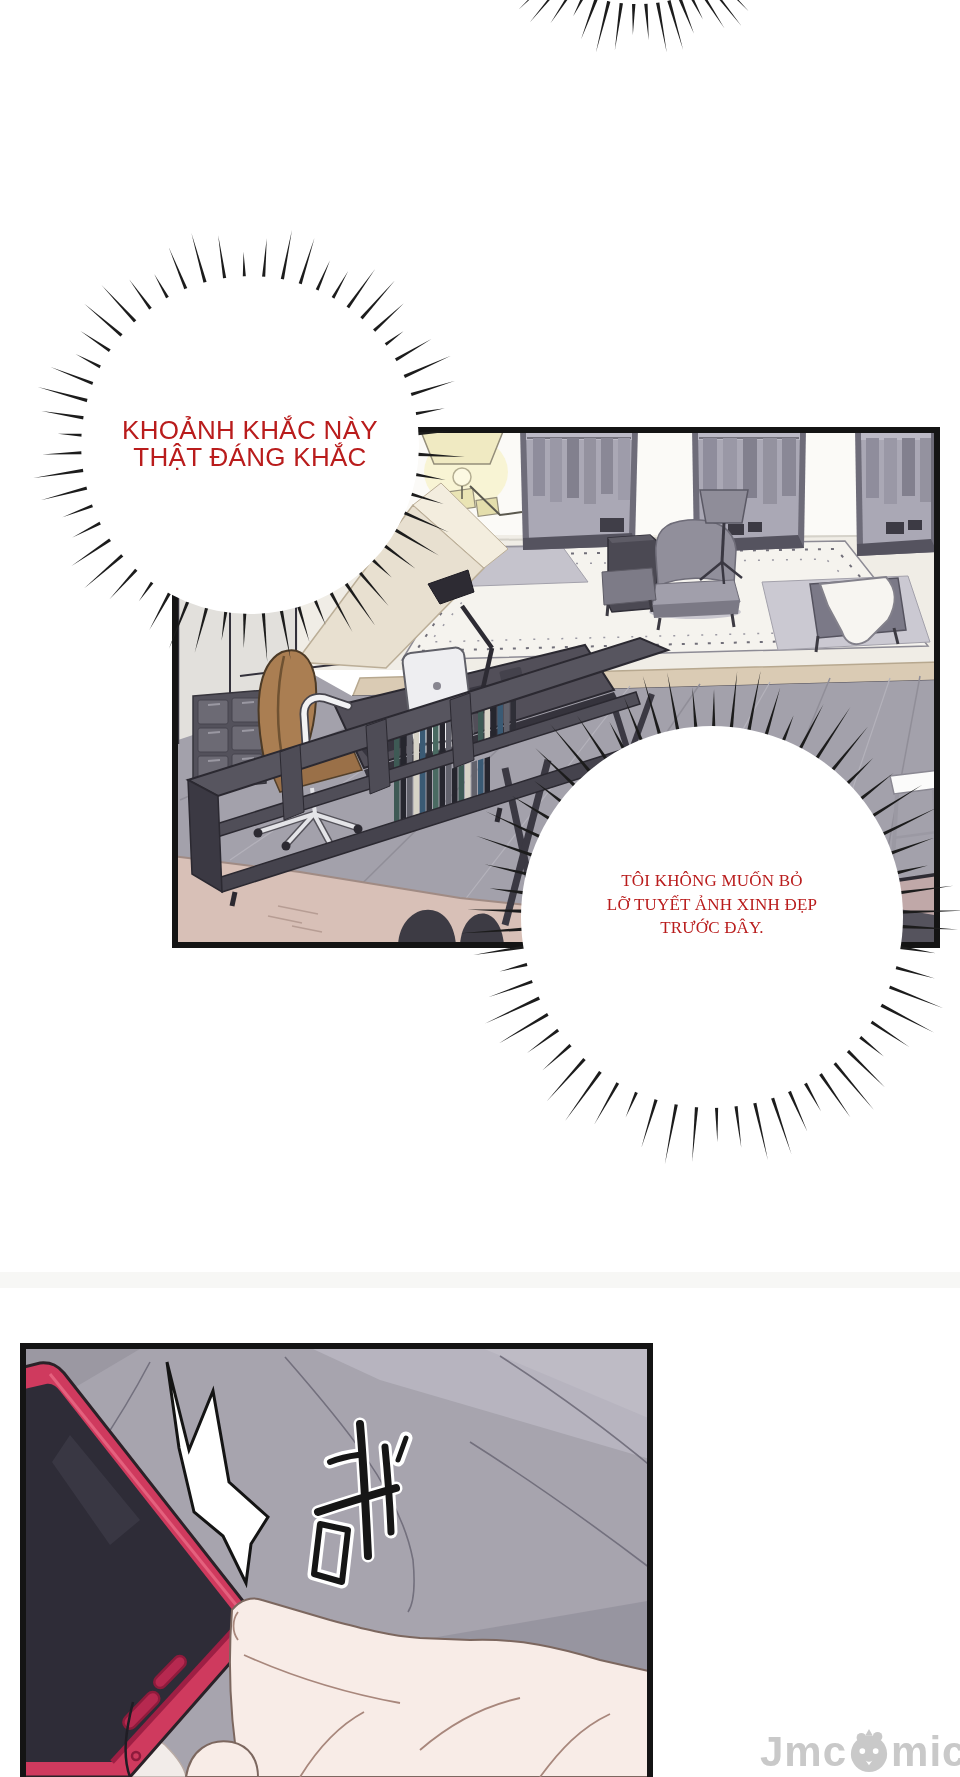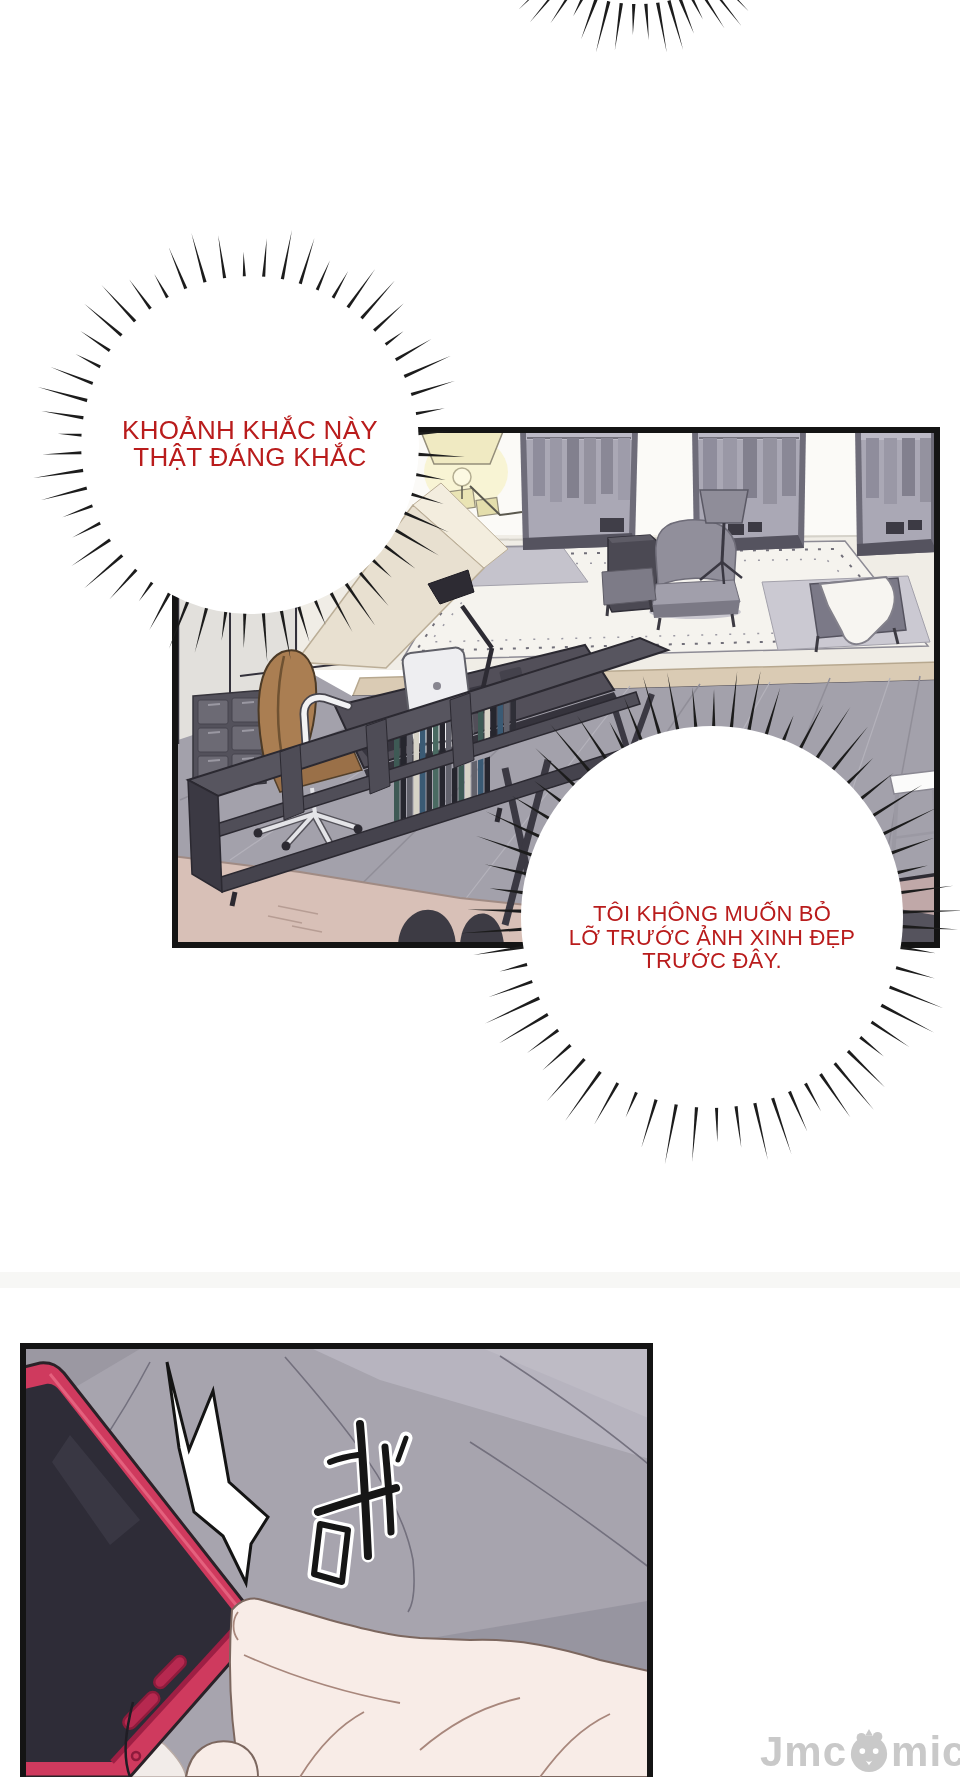--- a/index.html
+++ b/index.html
@@ -1,21 +1,21 @@
 <!DOCTYPE html>
 <html><head>
 <meta charset="utf-8">
 <style>
   html,body{margin:0;padding:0;background:#e8e8e8;}
   .page{position:relative;width:960px;height:1777px;background:#ffffff;overflow:hidden;
         font-family:"Liberation Sans", sans-serif;}
   svg{display:block;}
   .bubble-text{position:absolute;text-align:center;color:#b91c1c;z-index:30;}
   .bubble-text.b1{left:110px;top:417px;width:280px;font-size:26px;line-height:27px;letter-spacing:.3px;}
-  .bubble-text.b2{left:552px;top:902px;width:320px;font-size:22px;line-height:23.5px;letter-spacing:.2px;}
+  .bubble-text.b2{left:552px;top:869px;width:320px;font-size:17px;line-height:23.5px;letter-spacing:.2px;font-family:Liberation Serif, serif;}
   .overlay{position:absolute;left:0;top:0;z-index:20;pointer-events:none;}
   .panel{position:absolute;z-index:10;}
   .faint-band{position:absolute;left:0;top:1272px;width:960px;height:16px;background:#f7f7f5;z-index:1;}
   .watermark{position:absolute;left:760px;top:1729px;z-index:15;display:flex;align-items:center;
              color:#c9c9c9;font-weight:bold;font-size:42px;letter-spacing:1px;line-height:46px;}
   .watermark svg{margin:0 1px;}
 </style>
 </head>
 <body>
 
@@ -581,21 +581,21 @@
       <circle cx="250" cy="445" r="169" fill="#ffffff"></circle>
     </g>
   </svg>
 
   <div class="bubble-text b1">
     <div>KHOẢNH KHẮC NÀY</div>
     <div>THẬT ĐÁNG KHẮC</div>
   </div>
   <div class="bubble-text b2">
     <div>TÔI KHÔNG MUỐN BỎ</div>
-    <div>LỠ TRƯỚC ẢNH XINH ĐẸP</div>
+    <div>LỠ TUYẾT ẢNH XINH ĐẸP</div>
     <div>TRƯỚC ĐÂY.</div>
   </div>
 
   <div class="watermark">
     <span>Jmc</span>
     <svg width="42" height="46" viewBox="0 0 44 48">
       <circle cx="14" cy="9" r="5" fill="#c9c9c9"></circle>
       <circle cx="31" cy="8" r="5" fill="#c9c9c9"></circle>
       <polygon points="22,0 26,7 18,7" fill="#c9c9c9"></polygon>
       <circle cx="22" cy="26" r="19" fill="#c9c9c9"></circle>

